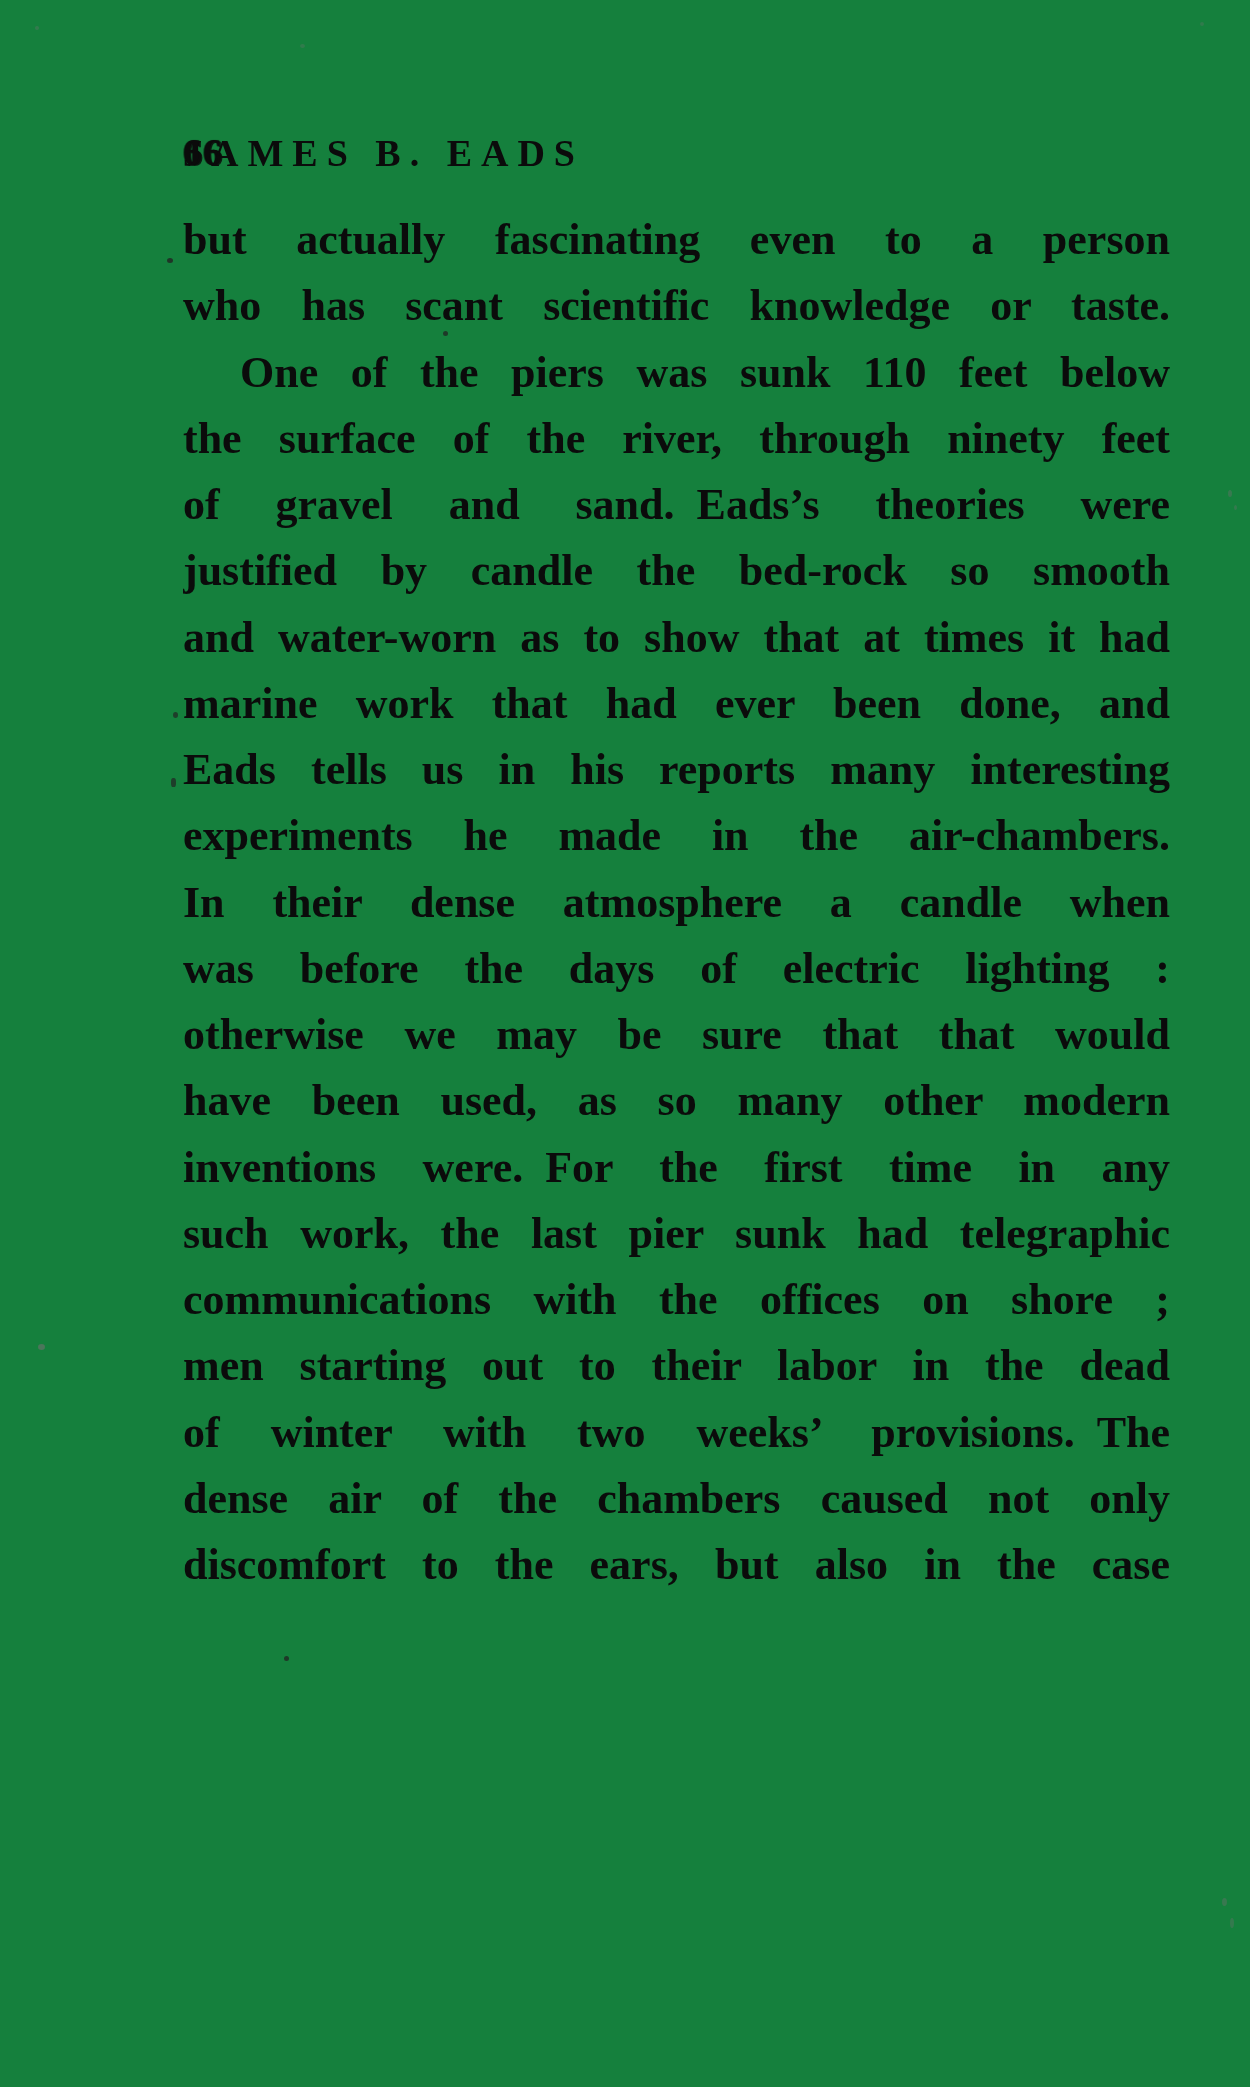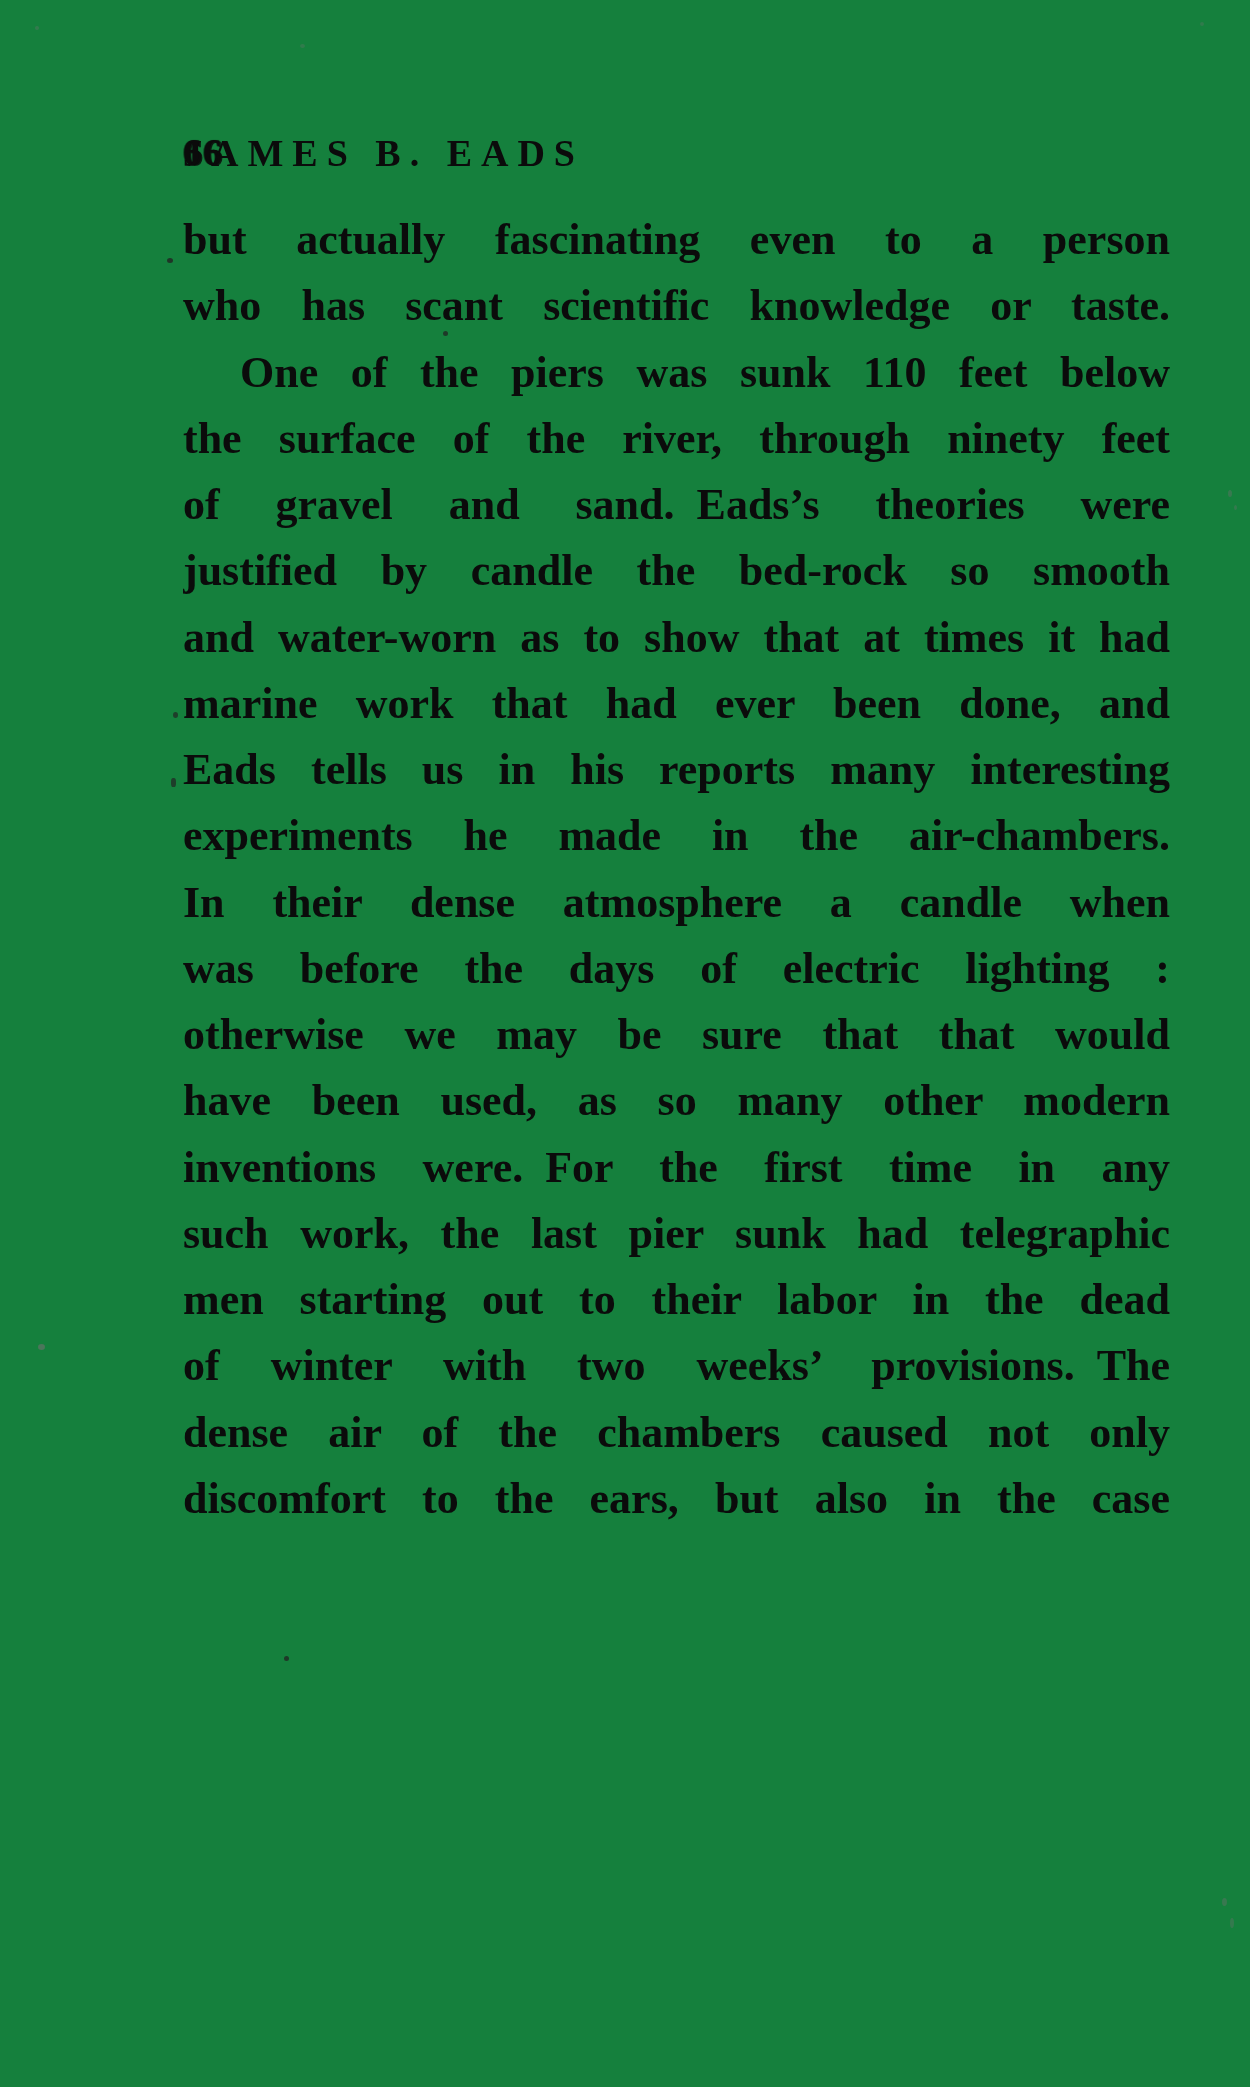--- a/index.html
+++ b/index.html
@@ -91,20 +91,21 @@
     <div class="line">and water-worn as to show that at times it had</div>
     <div class="line">marine work that had ever been done, and</div>
     <div class="line">Eads tells us in his reports many interesting</div>
     <div class="line">experiments he made in the air-chambers.</div>
     <div class="line">In their dense atmosphere a candle when</div>
     <div class="line">was before the days of electric lighting :</div>
     <div class="line">otherwise we may be sure that that would</div>
     <div class="line">have been used, as so many other modern</div>
     <div class="line">inventions were. For the first time in any</div>
     <div class="line">such work, the last pier sunk had telegraphic</div>
+    <div class="line">communications with the offices on shore ;</div>
     <div class="line">men starting out to their labor in the dead</div>
     <div class="line">of winter with two weeks’ provisions. The</div>
     <div class="line">dense air of the chambers caused not only</div>
     <div class="line">discomfort to the ears, but also in the case</div>
   </div>
 
   <div class="speck" style="left:35px;  top:26px;   width:4px;  height:4px;  opacity:.35;"></div>
   <div class="speck" style="left:300px; top:44px;   width:5px;  height:4px;  opacity:.3;"></div>
   <div class="speck" style="left:1200px;top:22px;   width:4px;  height:4px;  opacity:.3;"></div>
   <div class="speck" style="left:167px; top:258px;  width:6px;  height:5px;  opacity:.8; background:#222;"></div>

